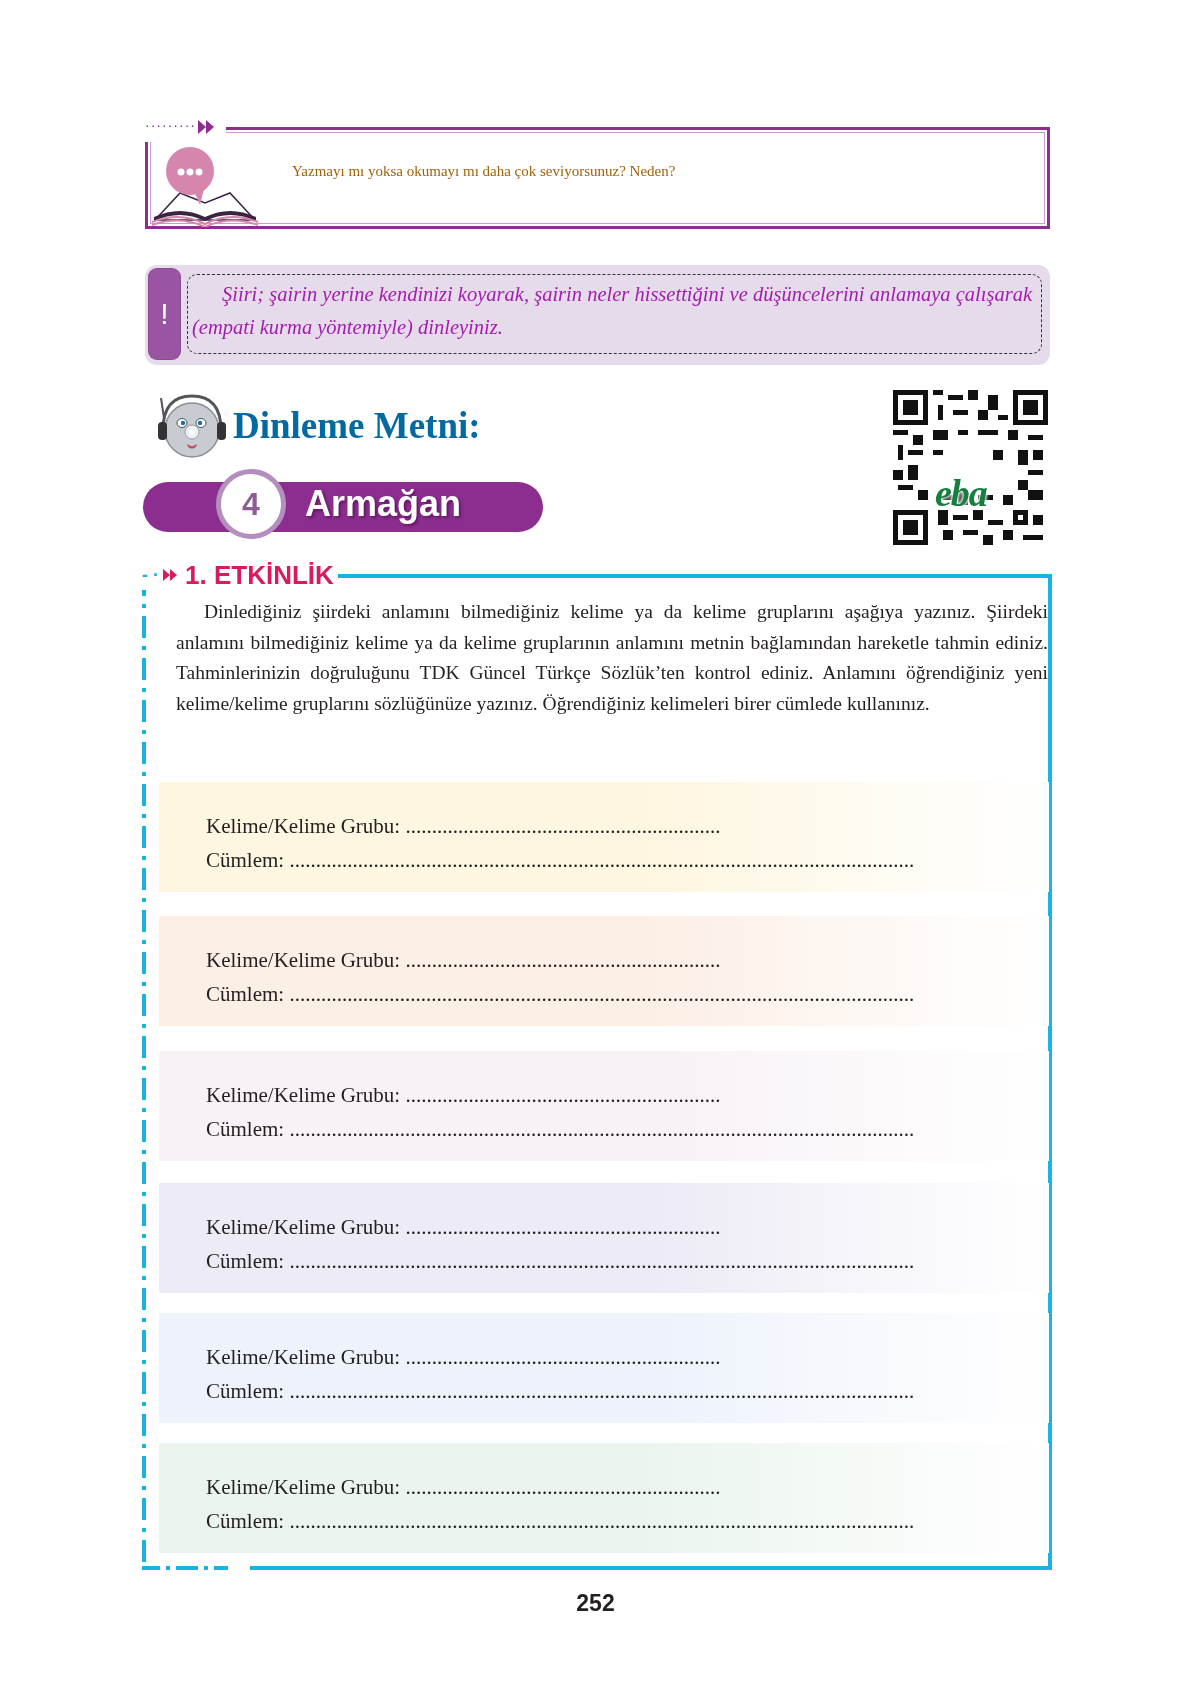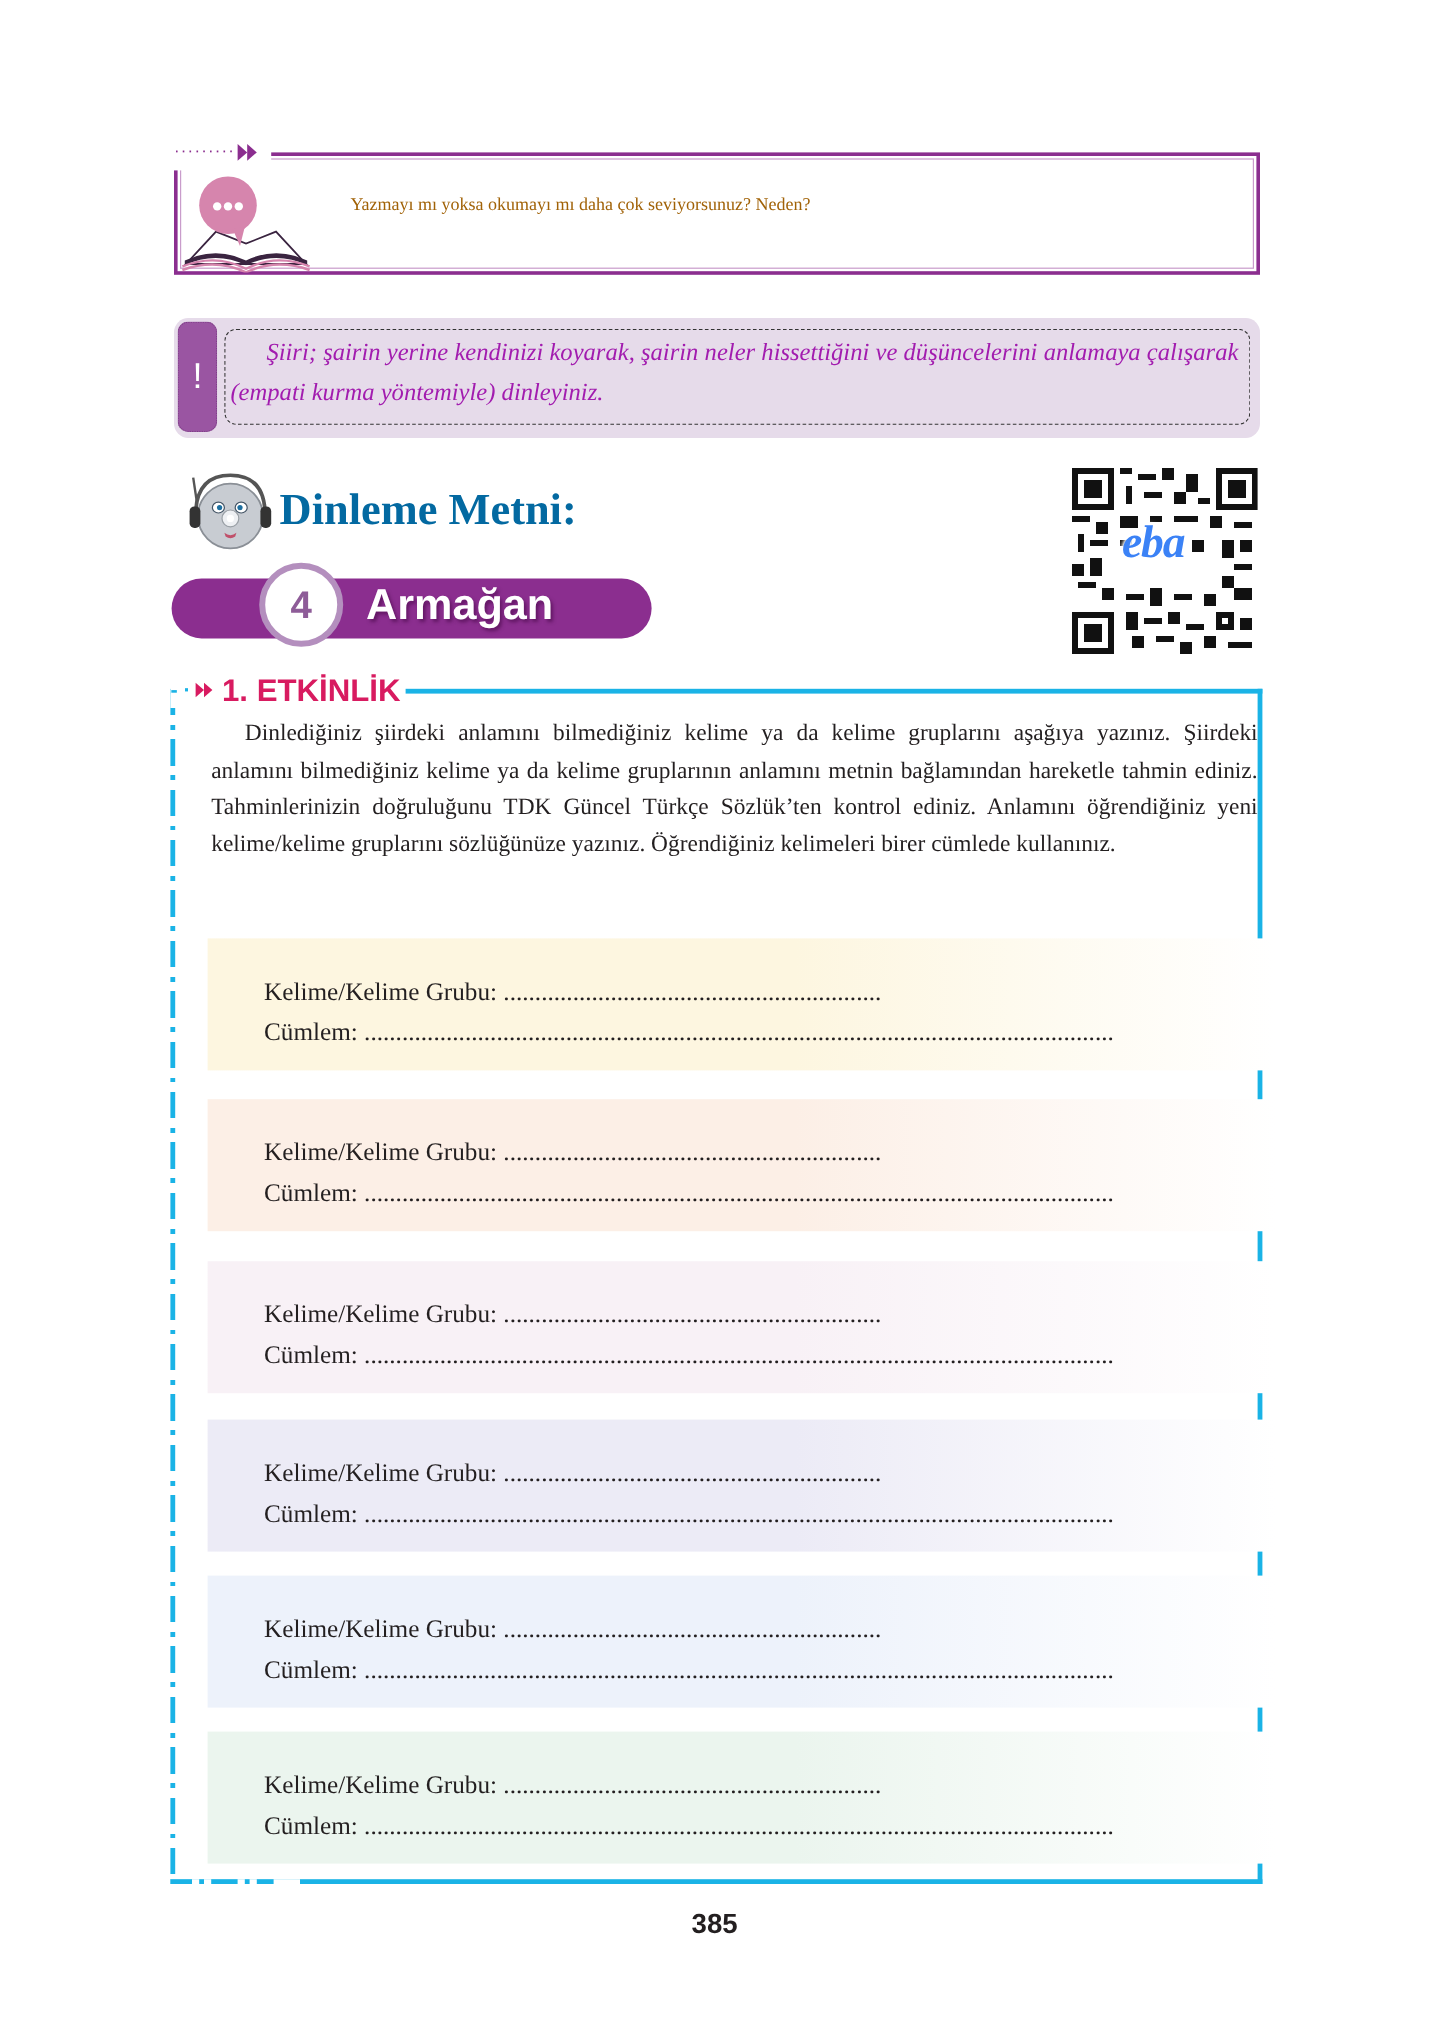--- a/index.html
+++ b/index.html
@@ -20,40 +20,40 @@
   .note-box { position:absolute; left:145px; top:265px; width:905px; height:100px; background:#e6dbea; border-radius:12px; }
   .note-tab { position:absolute; left:148px; top:268px; width:33px; height:92px; background:#9a55a2; border-radius:9px; border:1px dotted #7d3f86; box-sizing:border-box; display:flex; align-items:center; justify-content:center; color:#fff; font-family:"Liberation Sans", sans-serif; font-size:30px; }
   .note-inner { position:absolute; left:187px; top:274px; width:855px; height:80px; border:1px dashed #333; border-radius:10px; box-sizing:border-box; }
   .note-text { position:absolute; left:192px; top:278px; width:840px; font-style:italic; font-size:20.5px; line-height:33px; color:#a21caf; text-align:justify; }
   .note-text .indent { display:inline-block; width:30px; }
 
   
   .cd-icon { position:absolute; left:155px; top:392px; width:75px; height:68px; }
   .dinleme-title { position:absolute; left:233px; top:404px; font-family:"Liberation Serif", serif; font-weight:bold; font-size:37px; color:#0369a1; }
   .qr { position:absolute; left:893px; top:390px; width:155px; height:155px; }
-  .eba { position:absolute; left:935px; top:430px; font-family:"Liberation Serif", serif; font-style:italic; font-weight:bold; font-size:38px; color:#3b82f6; text-shadow:0 0 3px #fff, 0 0 3px #fff, 0 0 5px #fff; letter-spacing:-1px; }
+  .eba { position:absolute; left:935px; top:471px; font-family:"Liberation Serif", serif; font-style:italic; font-weight:bold; font-size:38px; color:#15803d; text-shadow:0 0 3px #fff, 0 0 3px #fff, 0 0 5px #fff; letter-spacing:-1px; }
 
   .pill { position:absolute; left:143px; top:482px; width:400px; height:50px; background:#8b2e8f; border-radius:25px; }
   .pill-num { position:absolute; left:216px; top:469px; width:70px; height:70px; border-radius:50%; background:#fff; border:5px solid #b48fbe; box-sizing:border-box; display:flex; align-items:center; justify-content:center; font-family:"Liberation Sans", sans-serif; font-weight:bold; font-size:32px; color:#8e5c98; }
   .pill-title { position:absolute; left:305px; top:483px; font-family:"Liberation Sans", sans-serif; font-weight:bold; font-size:36px; color:#fff; text-shadow:2px 2px 3px rgba(60,0,60,0.5); }
 
   
   .act-frame { position:absolute; left:142px; top:574px; width:910px; height:996px; border-top:4px solid #1ab3e6; border-right:4px solid #1ab3e6; border-bottom:4px solid #1ab3e6; box-sizing:border-box; }
   .act-left { position:absolute; left:142px; top:574px; width:4px; height:996px;
     background:repeating-linear-gradient(to bottom, #1ab3e6 0 22px, transparent 22px 30px, #1ab3e6 30px 34px, transparent 34px 42px); }
   .act-bottom-dash { position:absolute; left:142px; top:1566px; width:108px; height:4px; background:#fff; }
   .act-bottom-dash span { position:absolute; top:0; height:4px; background:#1ab3e6; }
   .act-header { position:absolute; left:142px; top:560px; height:30px; display:flex; align-items:center; background:#fff; padding-right:4px; }
   .act-dash { color:#1ab3e6; font-family:"Liberation Sans", sans-serif; font-weight:bold; font-size:18px; margin:0 4px 0 0; }
   .tri-r { width:0; height:0; border-top:6px solid transparent; border-bottom:6px solid transparent; border-left:7px solid #d81b60; }
   .act-title { font-family:"Liberation Sans", sans-serif; font-weight:bold; font-size:26px; color:#d81b60; margin-left:8px; }
   .act-text { position:absolute; left:160px; top:597px; width:872px; font-size:19.5px; line-height:30.5px; text-align:justify; color:#231f20;margin-left:16px; }
   .act-text .indent { display:inline-block; width:28px; }
 
-  .row { position:absolute; left:173px; width:890px; height:110px; }
+  .row { position:absolute; left:159px; width:890px; height:110px; }
   .row .line { position:absolute; left:47px; font-size:21px; color:#231f20; white-space:nowrap; }
   .row .l1 { top:32px; }
   .row .l2 { top:66px; }
 
   .page-num { position:absolute; left:0; width:1191px; top:1590px; text-align:center; font-family:"Liberation Sans", sans-serif; font-weight:bold; font-size:23px; color:#231f20; }
 </style>
 </head>
 <body>
 
 <div class="prep-box"></div>
@@ -197,13 +197,13 @@
 </div>
 <div class="row" id="row4" style="top: 1313px; background: linear-gradient(to right, rgb(237, 242, 251) 0%, rgb(237, 242, 251) 55%, rgb(255, 255, 255) 100%);">
   <div class="line l1">Kelime/Kelime Grubu: ............................................................</div>
   <div class="line l2">Cümlem: .......................................................................................................................</div>
 </div>
 <div class="row" id="row5" style="top: 1443px; background: linear-gradient(to right, rgb(235, 245, 238) 0%, rgb(235, 245, 238) 55%, rgb(255, 255, 255) 100%);">
   <div class="line l1">Kelime/Kelime Grubu: ............................................................</div>
   <div class="line l2">Cümlem: .......................................................................................................................</div>
 </div>
 
-<div class="page-num">385</div>
+<div class="page-num">252</div>
 
 </body></html>

